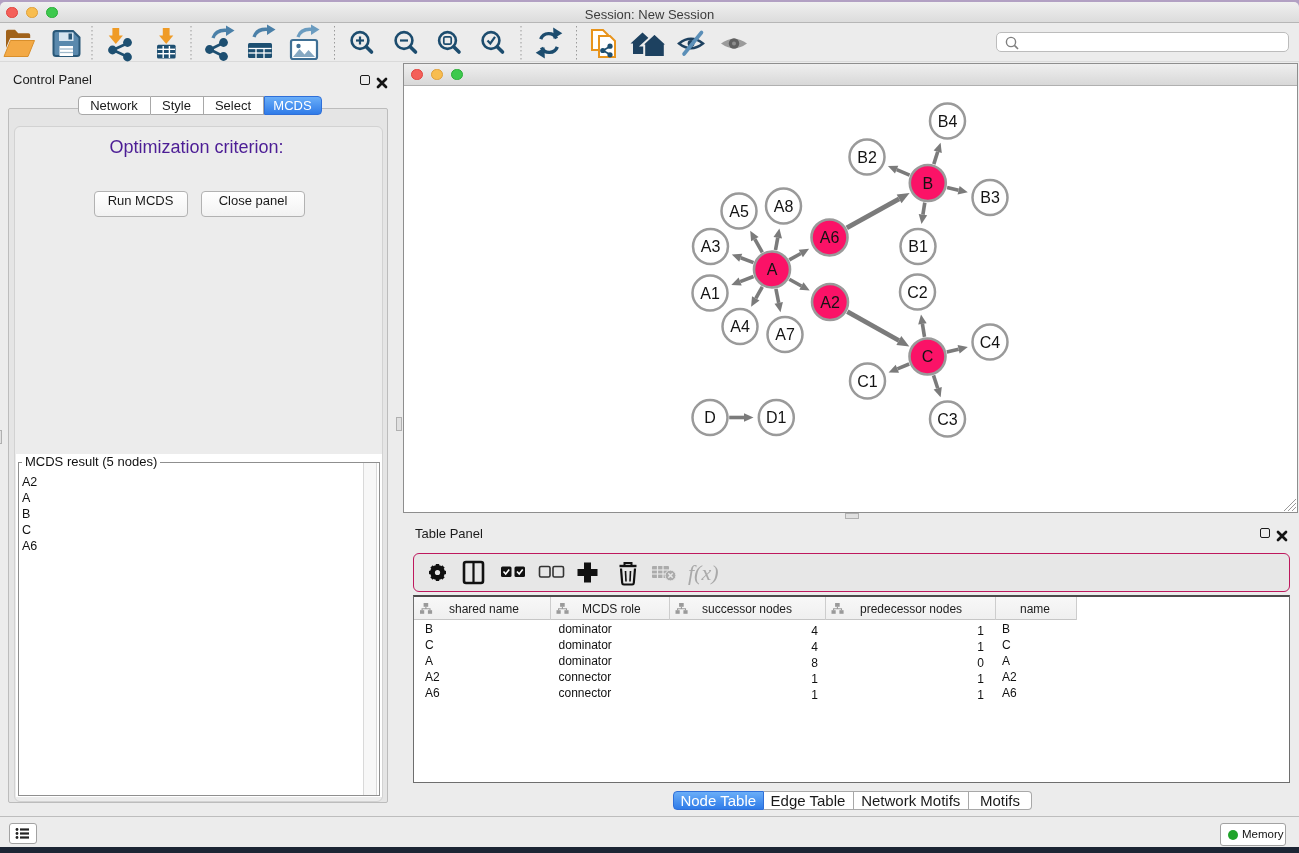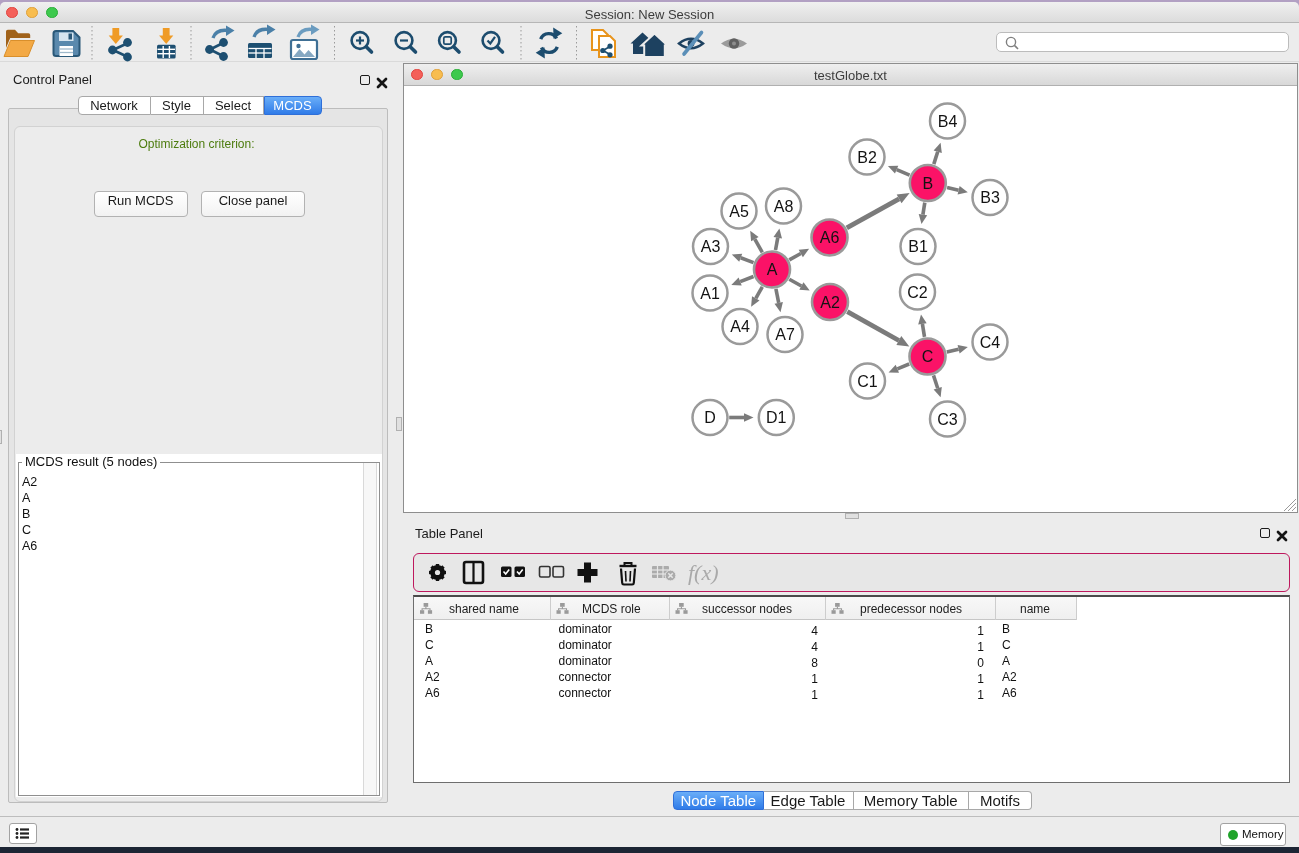--- a/index.html
+++ b/index.html
@@ -179,40 +179,39 @@
   <div class="abs" style="left:376px;top:13px;width:12px;height:12px"><svg width="12" height="12">
           <path d="M2,2 L10,10 M10,2 L2,10" stroke="#141414" stroke-width="2.7" stroke-linecap="round"></path>
         </svg></div>
   <div class="abs tab" style="left:77.5px;width:73px;top:34px;border-radius:4px 0 0 4px">Network</div>
   <div class="abs tab" style="left:150.5px;width:53px;top:34px;border-left:none">Style</div>
   <div class="abs tab" style="left:203.5px;width:60px;top:34px;border-left:none">Select</div>
   <div class="abs tab tabsel" style="left:263.5px;width:58px;top:34px;border-radius:0 4px 4px 0">MCDS</div>
   <div class="abs" id="lpbox">
     <div class="abs" id="lpinner"></div>
   </div>
-  <div class="abs" style="left:0;top:75px;width:393px;text-align:center;font-size:12px;color:#4d7c0f">Optimization criterion:</div>
+  <div class="abs" style="left:0;top:75px;width:393px;text-align:center;font-size:18px;color:#4c1d95">Optimization criterion:</div>
   <div class="abs btn" style="left:93.5px;top:129px;width:94px">Run MCDS</div>
   <div class="abs btn" style="left:201px;top:129px;width:104px">Close panel</div>
   <div class="abs" id="mcdsbox">
     <div class="abs" id="mcdsborder"></div>
     <div class="abs" id="mcdsscroll"></div>
     <div class="abs" id="mcdslegend">MCDS result (5 nodes)</div>
     <div class="abs mitem" style="top:20.5px">A2</div>
     <div class="abs mitem" style="top:36.5px">A</div>
     <div class="abs mitem" style="top:52.5px">B</div>
     <div class="abs mitem" style="top:68.5px">C</div>
     <div class="abs mitem" style="top:84.5px">A6</div>
   </div>
 </div>
 <div class="abs" id="netwin">
   <div class="abs" id="nettitle">
     <div class="abs light" style="left:7px;top:4.5px;background:#f4605a;border:1px solid #e1443f"></div>
     <div class="abs light" style="left:27px;top:4.5px;background:#f8bd4f;border:1px solid #dfa03a"></div>
     <div class="abs light" style="left:47px;top:4.5px;background:#3ec94e;border:1px solid #2aae38"></div>
-    <div class="abs" style="width:100%;text-align:center;top:4px;font-size:13px;color:#3c3c3c">testGlobe.txt</div>
   </div>
   <div class="abs" id="netcanvas">
   <svg width="892" height="425" viewBox="0 0 892 425" style="position:absolute;left:1px;top:0">
 <line x1="348.5" y1="188.5" x2="335.2" y2="193.6" stroke="#7b7b7b" stroke-width="3.6"></line>
 <polygon points="326.3,196.9 333.6,189.5 336.7,197.6" fill="#7b7b7b"></polygon>
 <line x1="384.3" y1="191.2" x2="396.4" y2="198.0" stroke="#7b7b7b" stroke-width="3.6"></line>
 <polygon points="404.7,202.6 394.3,201.7 398.5,194.2" fill="#7b7b7b"></polygon>
 <line x1="348.5" y1="174.6" x2="335.7" y2="169.8" stroke="#7b7b7b" stroke-width="3.6"></line>
 <polygon points="326.8,166.5 337.2,165.8 334.2,173.8" fill="#7b7b7b"></polygon>
 <line x1="357.3" y1="198.8" x2="350.8" y2="210.4" stroke="#7b7b7b" stroke-width="3.6"></line>
@@ -419,21 +418,21 @@
 <div class="cell num" style="left:469px;top:74.5px;width:101px">1</div>
 <div class="cell" style="left:588px;top:72.5px">A2</div>
 <div class="cell" style="left:11px;top:88.5px">A6</div>
 <div class="cell" style="left:144.5px;top:88.5px">connector</div>
 <div class="cell num" style="left:299px;top:90.5px;width:105px">1</div>
 <div class="cell num" style="left:469px;top:90.5px;width:101px">1</div>
 <div class="cell" style="left:588px;top:88.5px">A6</div>
   </div>
   <div class="abs btab" style="left:269px;top:270.5px;width:90.5px;border-radius:4px 0 0 4px;background:linear-gradient(#6aaef8,#2f7be8);color:#fff;border-color:#2f6fd8">Node Table</div>
   <div class="abs btab" style="left:359.5px;top:270.5px;width:90px;border-left:none">Edge Table</div>
-  <div class="abs btab" style="left:449.5px;top:270.5px;width:115.5px;border-left:none">Memory Table</div>
+  <div class="abs btab" style="left:449.5px;top:270.5px;width:115.5px;border-left:none">Network Motifs</div>
   <div class="abs btab" style="left:565px;top:270.5px;width:63px;border-left:none;border-radius:0 4px 4px 0">Motifs</div>
 </div>
 
 <div class="abs" id="statusbar">
   <div class="abs" id="listbtn">
     <svg width="26" height="19" style="position:absolute;left:0;top:0">
       <g fill="#222">
           <circle cx="7" cy="5.5" r="1.4"></circle>
           <circle cx="7" cy="9.5" r="1.4"></circle>
           <circle cx="7" cy="13.5" r="1.4"></circle>

